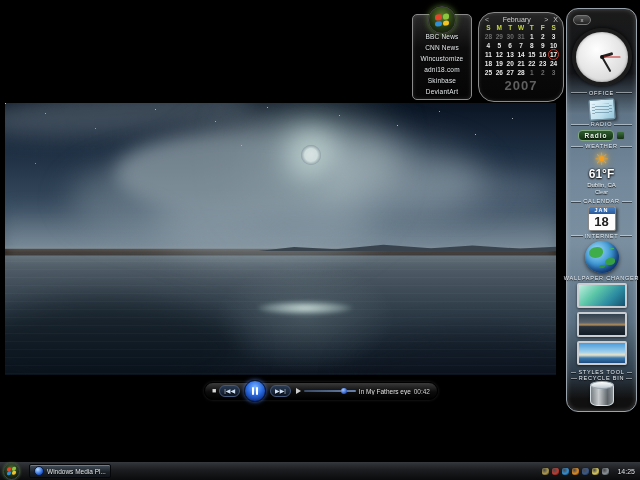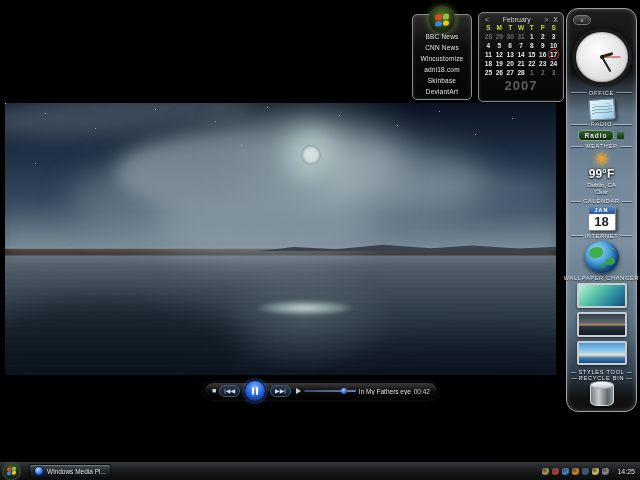--- a/index.html
+++ b/index.html
@@ -46,21 +46,21 @@
   .win-logo{position:absolute;left:50%;top:-9px;transform:translateX(-50%);width:26px;height:26px;border-radius:50%;
     background:radial-gradient(circle at 50% 35%,#5a7d2a 0%,#233512 55%,#0a0f05 100%);
     border:1px solid #444;box-shadow:0 0 6px rgba(120,180,60,.6);display:flex;align-items:center;justify-content:center;}
   .flag{width:14px;height:12px;display:grid;grid-template-columns:1fr 1fr;grid-template-rows:1fr 1fr;gap:1px;transform:skewY(-6deg);}
   .flag i{border-radius:2px 40% 2px 40%;}
   .flag .f1{background:#e2452c;}.flag .f2{background:#8cc63f;}.flag .f3{background:#2f8fd6;}.flag .f4{background:#f4c325;}
   #links-list{position:absolute;left:0;right:0;top:17px;display:flex;flex-direction:column;align-items:center;gap:2px;}
   .link{font-size:6.5px;color:#e4e8ea;letter-spacing:.2px;text-shadow:0 1px 1px #000;padding:1px 2px;cursor:pointer;}
 
   
-  #cal-panel{position:absolute;left:478px;top:12px;width:84px;height:88px;border-radius:5px;
+  #cal-panel{position:absolute;left:478px;top:12px;width:84px;height:88px;border-radius:16px;
     background:linear-gradient(180deg,#262626,#0b0b0b 45%,#060606);border:1px solid #8a8a8a;
     box-shadow:inset 0 0 4px rgba(255,255,255,.12);font-size:6.5px;color:#ddd;}
   .cal-head{display:flex;align-items:center;padding:3px 4px 1px 4px;color:#cfcfcf;}
   .cal-head .mon{flex:1;text-align:center;font-size:7px;}
   .cal-nav{color:#bbb;cursor:pointer;padding:0 2px;font-size:7px;}
   .cal-close{color:#ccc;cursor:pointer;padding:0 1px;margin-left:2px;font-size:7px;}
   #cal-heads,#cal-grid{display:grid;grid-template-columns:repeat(7,1fr);padding:0 4px;text-align:center;}
   .chead{color:#c6d93f;font-weight:bold;font-size:6.5px;line-height:8px;}
   .cday{color:#e8e8e8;font-weight:bold;font-size:6.5px;line-height:9px;}
   .cday.muted{color:#6d6d6d;}
@@ -263,21 +263,21 @@
     </div>
     <div class="sec sb-gap4">OFFICE</div>
     <div class="notepad"></div>
     <div class="sec">RADIO</div>
     <div class="radio-pill">
       <span class="pill">Radio</span>
       <span class="knob"></span>
     </div>
     <div class="sec">WEATHER</div>
     <div class="sun">☀</div>
-    <div class="temp">99°F</div>
+    <div class="temp">61°F</div>
     <div class="loc">Dublin, CA</div>
     <div class="cond">Clear</div>
     <div class="sec sb-gap3">CALENDAR</div>
     <div class="dateicon">
       <div class="dmon">JAN</div>
       <div class="dday">18</div>
     </div>
     <div class="sec">INTERNET</div>
     <div class="globe"></div>
     <div class="sec">WALLPAPER CHANGER</div>

